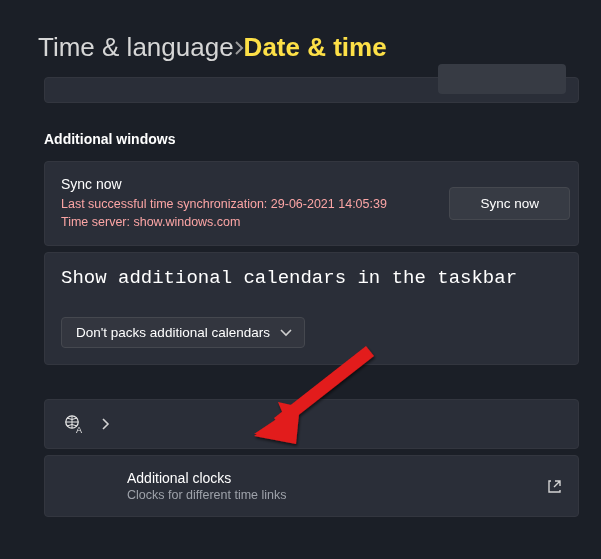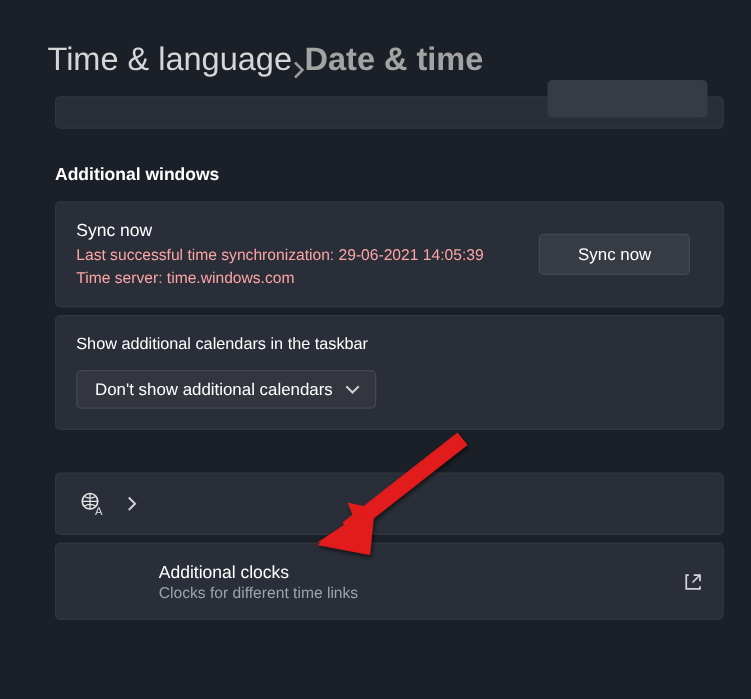--- a/index.html
+++ b/index.html
@@ -7,29 +7,29 @@
     width: 601px;
     height: 559px;
     background: #1b1f27;
     font-family: "Segoe UI", -apple-system, sans-serif;
     color: #fff;
     overflow: hidden;
     position: relative;
   }
   .breadcrumb {
     display: flex;
-    align-items: flex-end;
+    align-items: center;
     gap: 0;
     padding: 32px 0 0 38px;
     font-size: 26px;
     font-weight: 600;
   }
   .breadcrumb .parent { color: #d6d6d6; font-weight: 400; }
   .breadcrumb .chev { color: #9a9a9a; font-size: 18px; }
-  .breadcrumb .current { color: #a3a3a3; }
+  .breadcrumb .current { color: #fde047; }
   .content { padding: 14px 22px 0 44px; }
   .card, .card-sub {
     background: #2a2e38;
     border: 1px solid #33363f;
     border-radius: 4px;
   }
   .placeholder-card {
     height: 26px;
     margin-bottom: 28px;
     position: relative;
@@ -44,40 +44,40 @@
   }
   .section-title {
     font-size: 14px;
     font-weight: 600;
     color: #fff;
     margin: 0 0 14px 0;
   }
   .sync-card {
     display: flex;
     align-items: center;
-    padding: 14px 26px 14px 16px;
+    padding: 14px 8px 14px 16px;
     margin-bottom: 6px;
   }
   .sync-text { flex: 1; }
   .sync-text .title { font-size: 14px; color: #fff; margin-bottom: 3px; }
   .sync-text .sub { font-size: 12.5px; color: #fca5a5; line-height: 1.45; }
   .btn {
     background: #373b44;
     border: 1px solid #45484f;
     color: #fff;
     font-size: 13.5px;
     padding: 8px 30px;
     border-radius: 4px;
     cursor: pointer;
   }
   .cal-card {
     padding: 14px 16px 16px 16px;
     margin-bottom: 34px;
   }
-  .cal-card .label { font-size: 13px; color: #fff; margin-bottom: 14px; }
+  .cal-card .label { font-size: 19px; color: #fff; margin-bottom: 28px; font-family: Liberation Mono, monospace; }
   .select {
     display: inline-flex;
     align-items: center;
     gap: 10px;
     background: #33363f;
     border: 1px solid #45484f;
     border-radius: 4px;
     padding: 7px 12px 7px 14px;
     font-size: 13.5px;
     color: #fff;
@@ -127,29 +127,29 @@
 <div class="content">
 
   <div class="card placeholder-card"></div>
 
   <div class="section-title">Additional windows</div>
 
   <div class="card sync-card">
     <div class="sync-text">
       <div class="title">Sync now</div>
       <div class="sub">Last successful time synchronization: 29-06-2021 14:05:39</div>
-      <div class="sub">Time server: time.windows.com</div>
+      <div class="sub">Time server: show.windows.com</div>
     </div>
     <button class="btn">Sync now</button>
   </div>
 
   <div class="card cal-card">
     <div class="label">Show additional calendars in the taskbar</div>
     <div class="select">
-      <span>Don't show additional calendars</span>
+      <span>Don't packs additional calendars</span>
       <span class="chev-icon">
         <svg width="12" height="8" viewBox="0 0 12 8">
             <path d="M1 1 L6 6 L11 1" stroke="currentColor" stroke-width="1.6" fill="none"></path>
           </svg>
       </span>
     </div>
   </div>
 
 
   <div class="card link-card">

